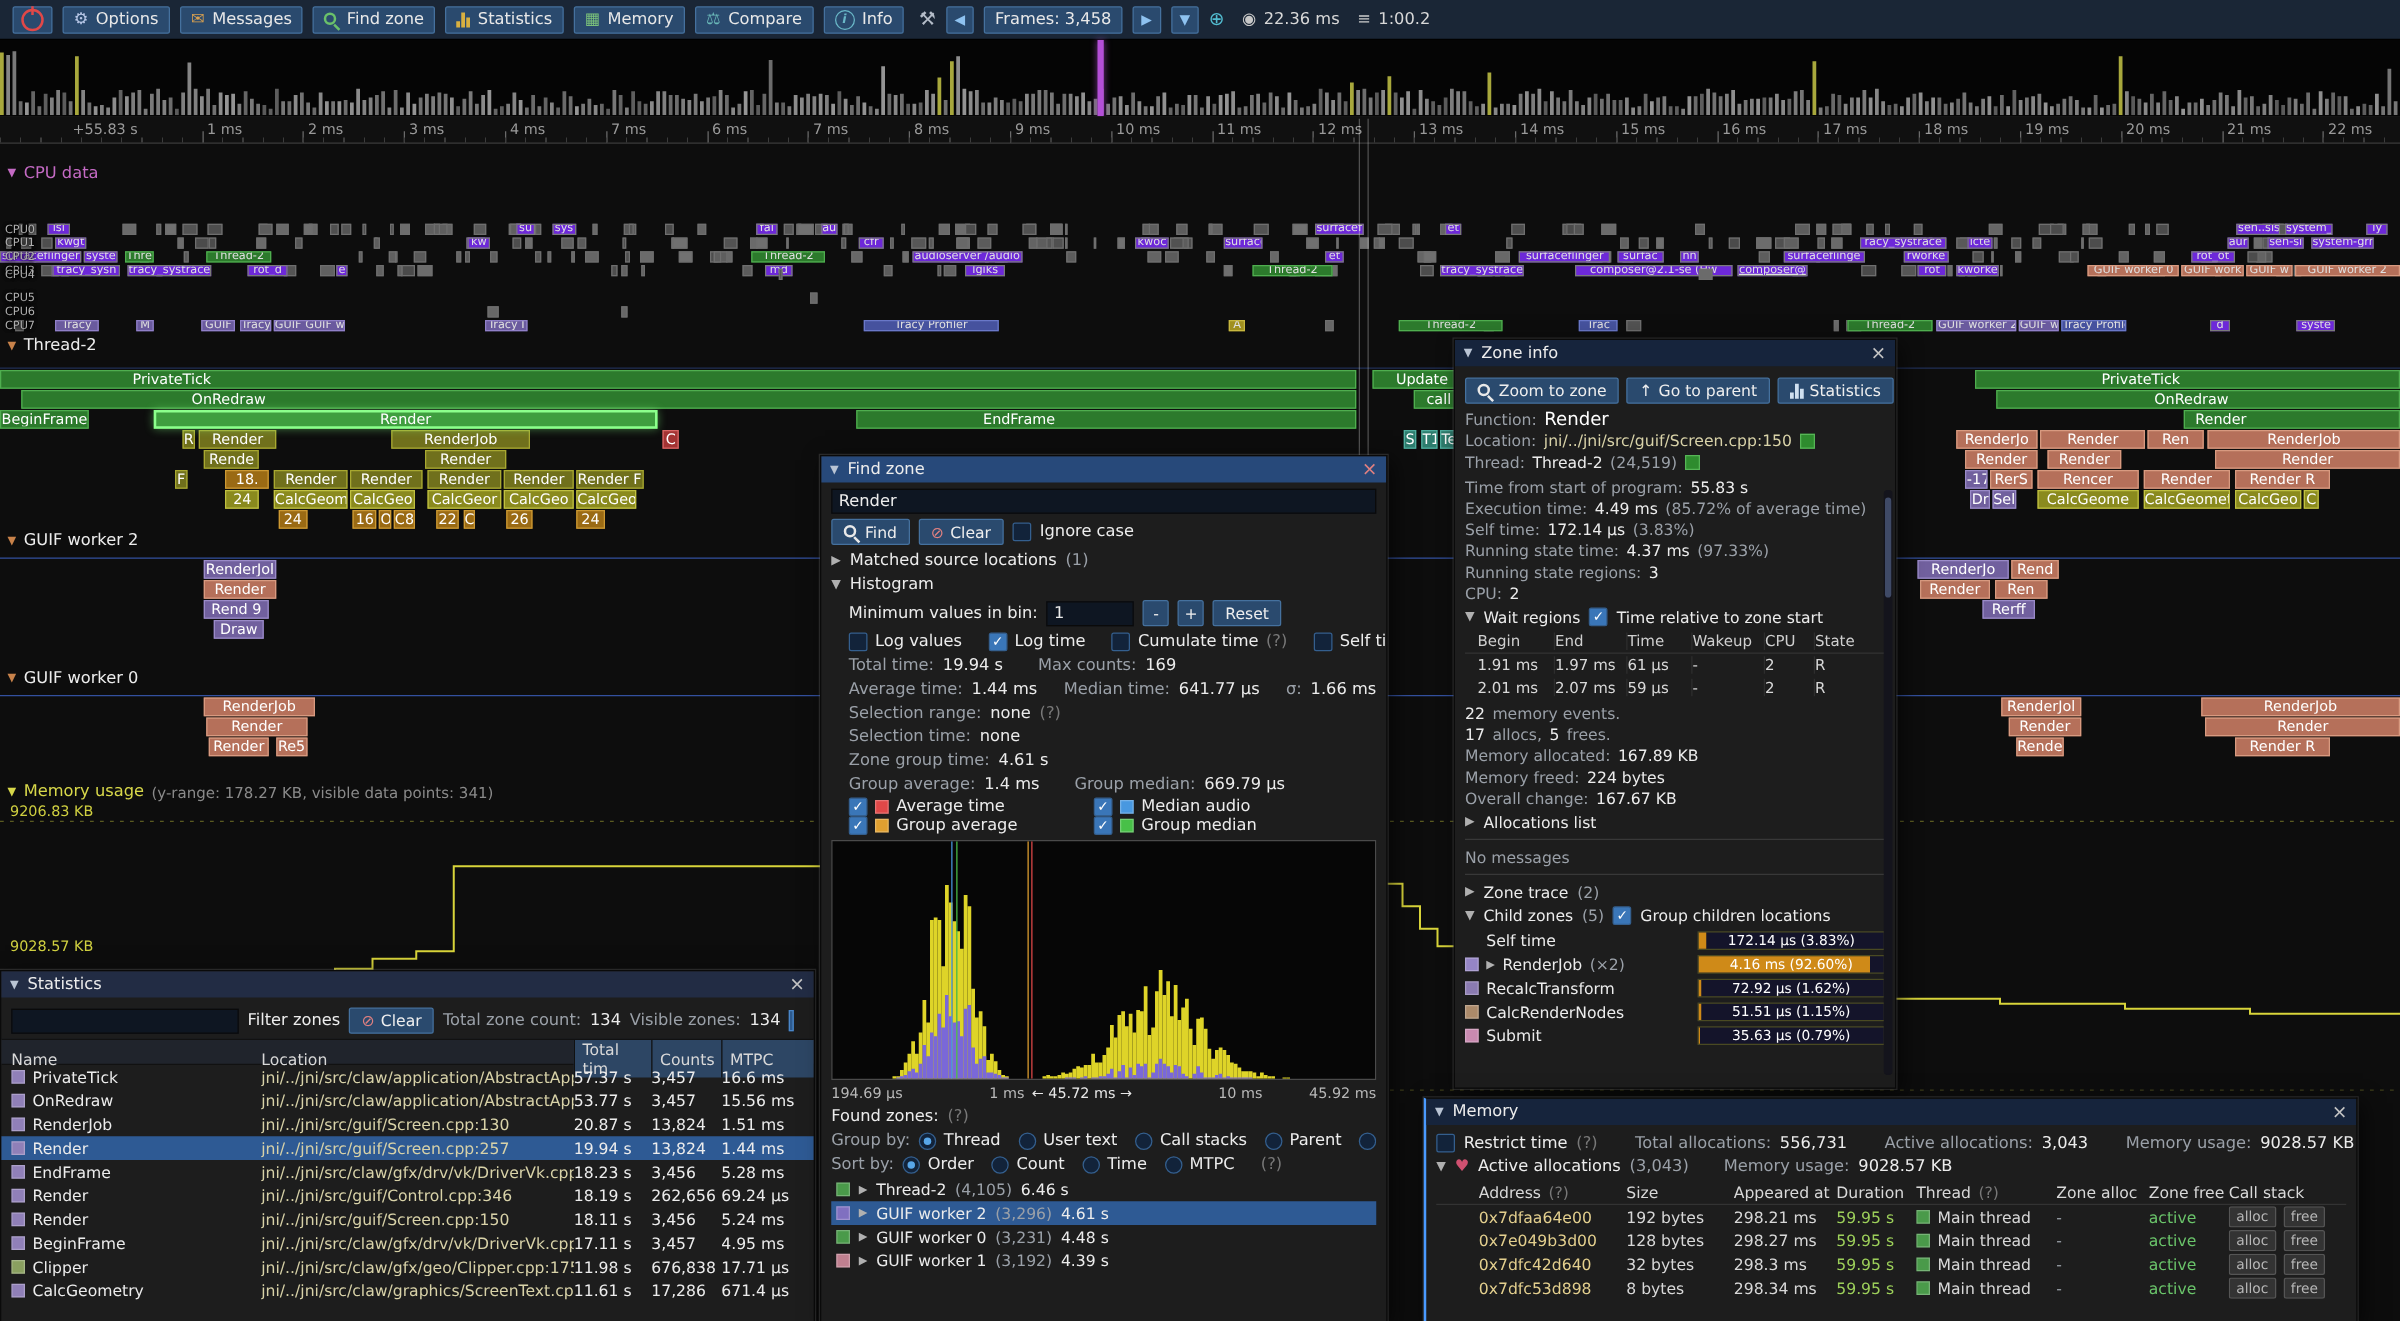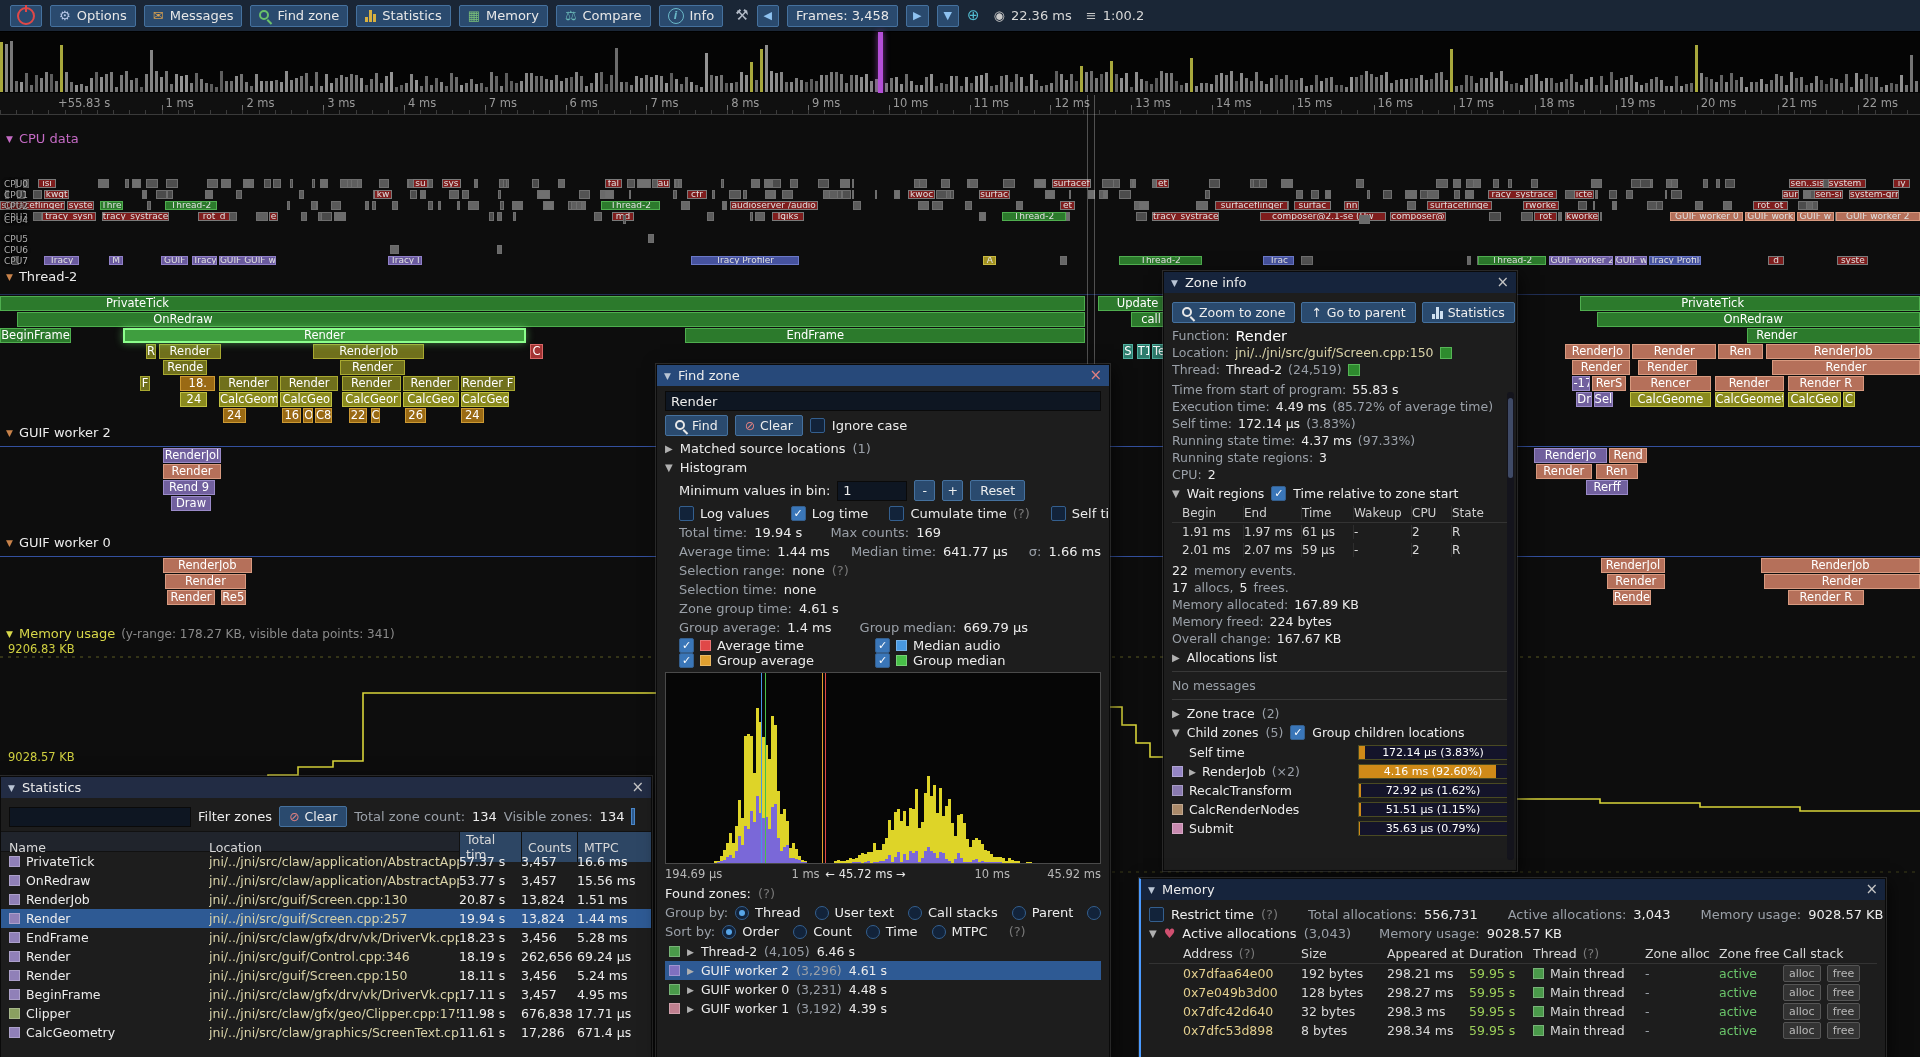--- a/index.html
+++ b/index.html
@@ -51,21 +51,21 @@
   .memu-title{color:#d8d84a;} .memu-sub{color:#8a8a8a;font-size:12px;}
   .tsep{position:absolute;left:0;width:1920px;height:1px;background:#33509e;z-index:1;}
 
   #cpu-rows{position:absolute;left:0;top:179px;width:1920px;height:90px;}
   .cpu-row{position:absolute;left:0;width:100%;height:10px;}
   .cpu-seg{position:absolute;top:0;height:9px;box-sizing:border-box;border:1px solid #7a7a7a;background:#5a5a5a;
            overflow:hidden;white-space:nowrap;font-size:9px;line-height:7px;color:#e0e0e0;text-align:center;}
   .cpu-row-label{position:absolute;left:4px;top:1px;font-size:9px;color:#b0b0b0;line-height:8px;z-index:3;text-shadow:0 0 3px #000,0 0 3px #000;}
   .cs-green{background:#2c7a2c;border-color:#4fae4f;} .cs-purple{background:#6a5a9e;border-color:#9080c8;}
   .cs-blue{background:#46529e;border-color:#6a78c8;} .cs-salmon{background:#b5705a;border-color:#d89a80;}
-  .cs-yellow{background:#a09020;border-color:#c8b840;} .cs-gy{background:#7f1d1d;border-color:#7a7a7a;}
+  .cs-yellow{background:#a09020;border-color:#c8b840;} .cs-gy{background:#6d28d9;border-color:#7a7a7a;}
   .cs-fill{border-color:#6e6e6e;}
 
   .zone-rows{position:absolute;left:0;width:1920px;}
   .zone{position:absolute;height:15px;box-sizing:border-box;border:1px solid;overflow:hidden;white-space:nowrap;
         text-align:center;font-size:11.5px;line-height:12px;color:#fff;}
   .zone .zt{display:block;overflow:hidden;}
   .zleft{text-align:left;}
   .zc-g{background:#2c7a2c;border-color:#4fae4f;}
   .zc-o{background:#70701c;border-color:#a8a830;}
   .zc-y{background:#8a8a1e;border-color:#c0c040;}

